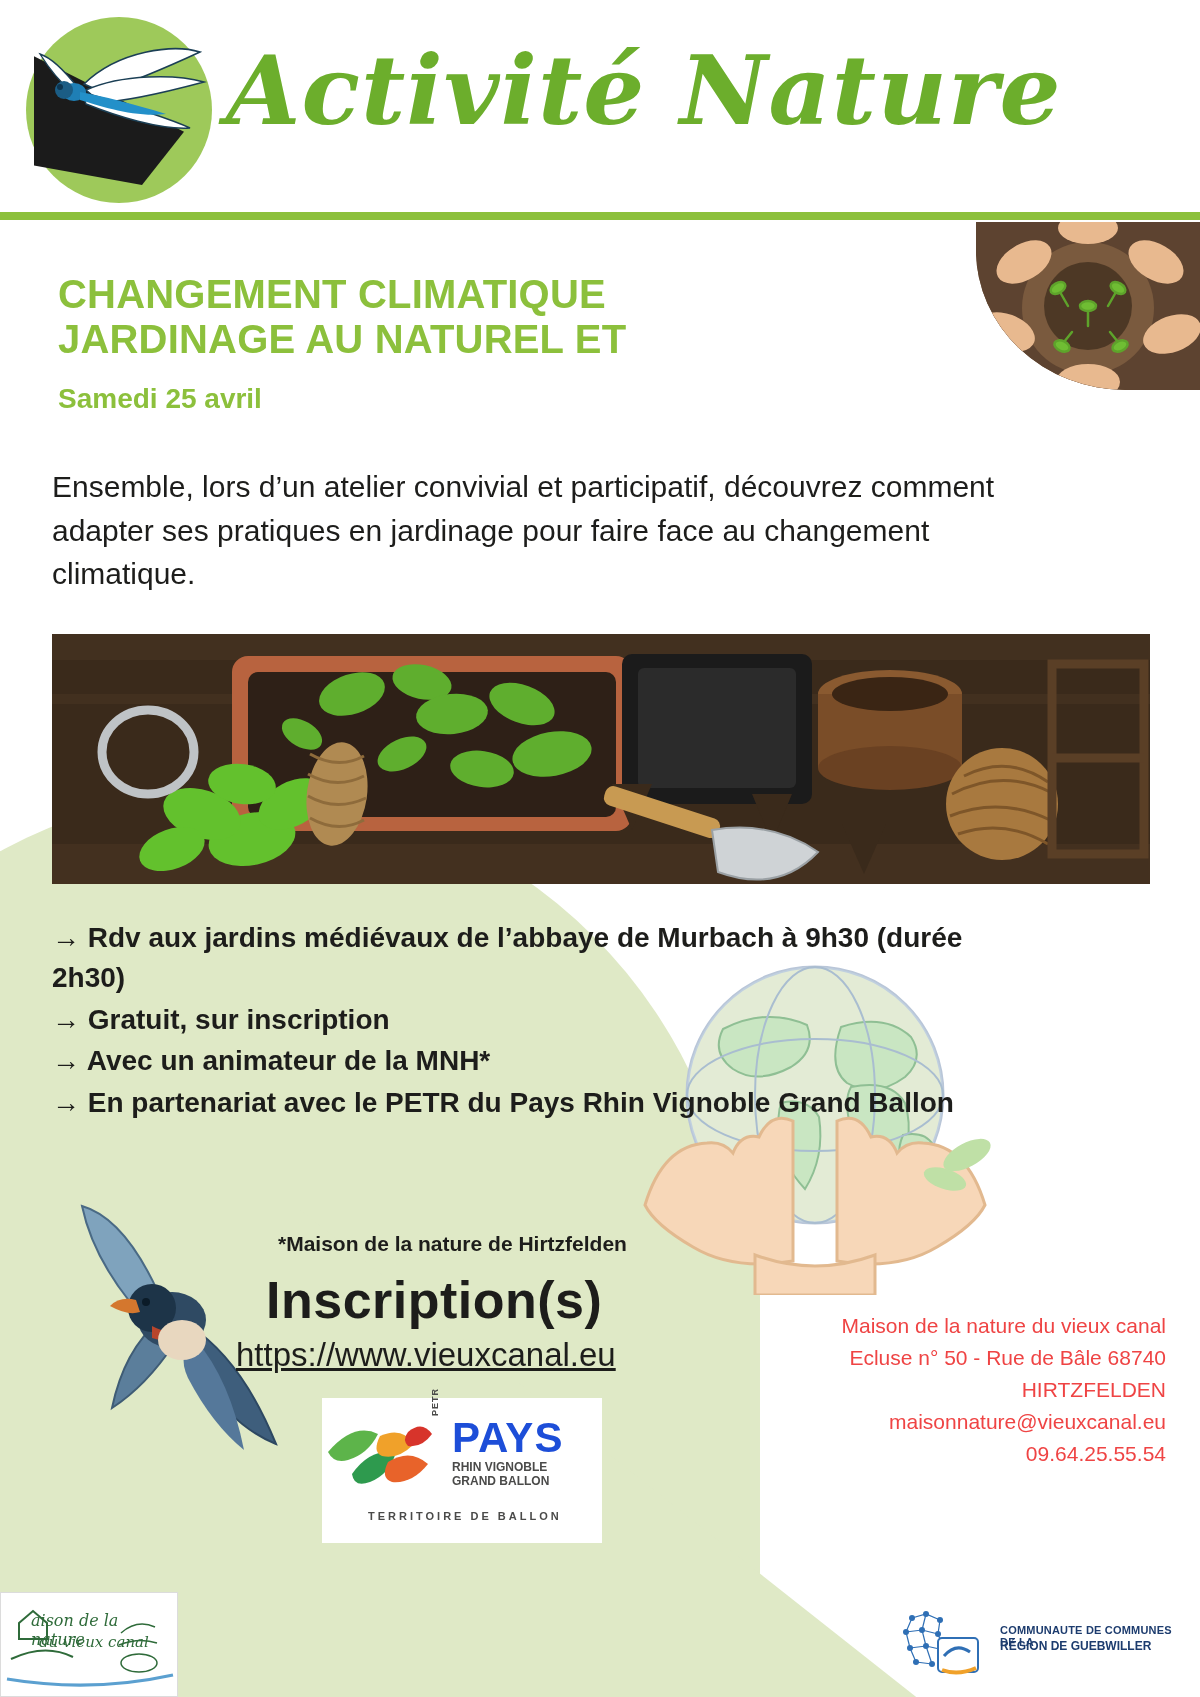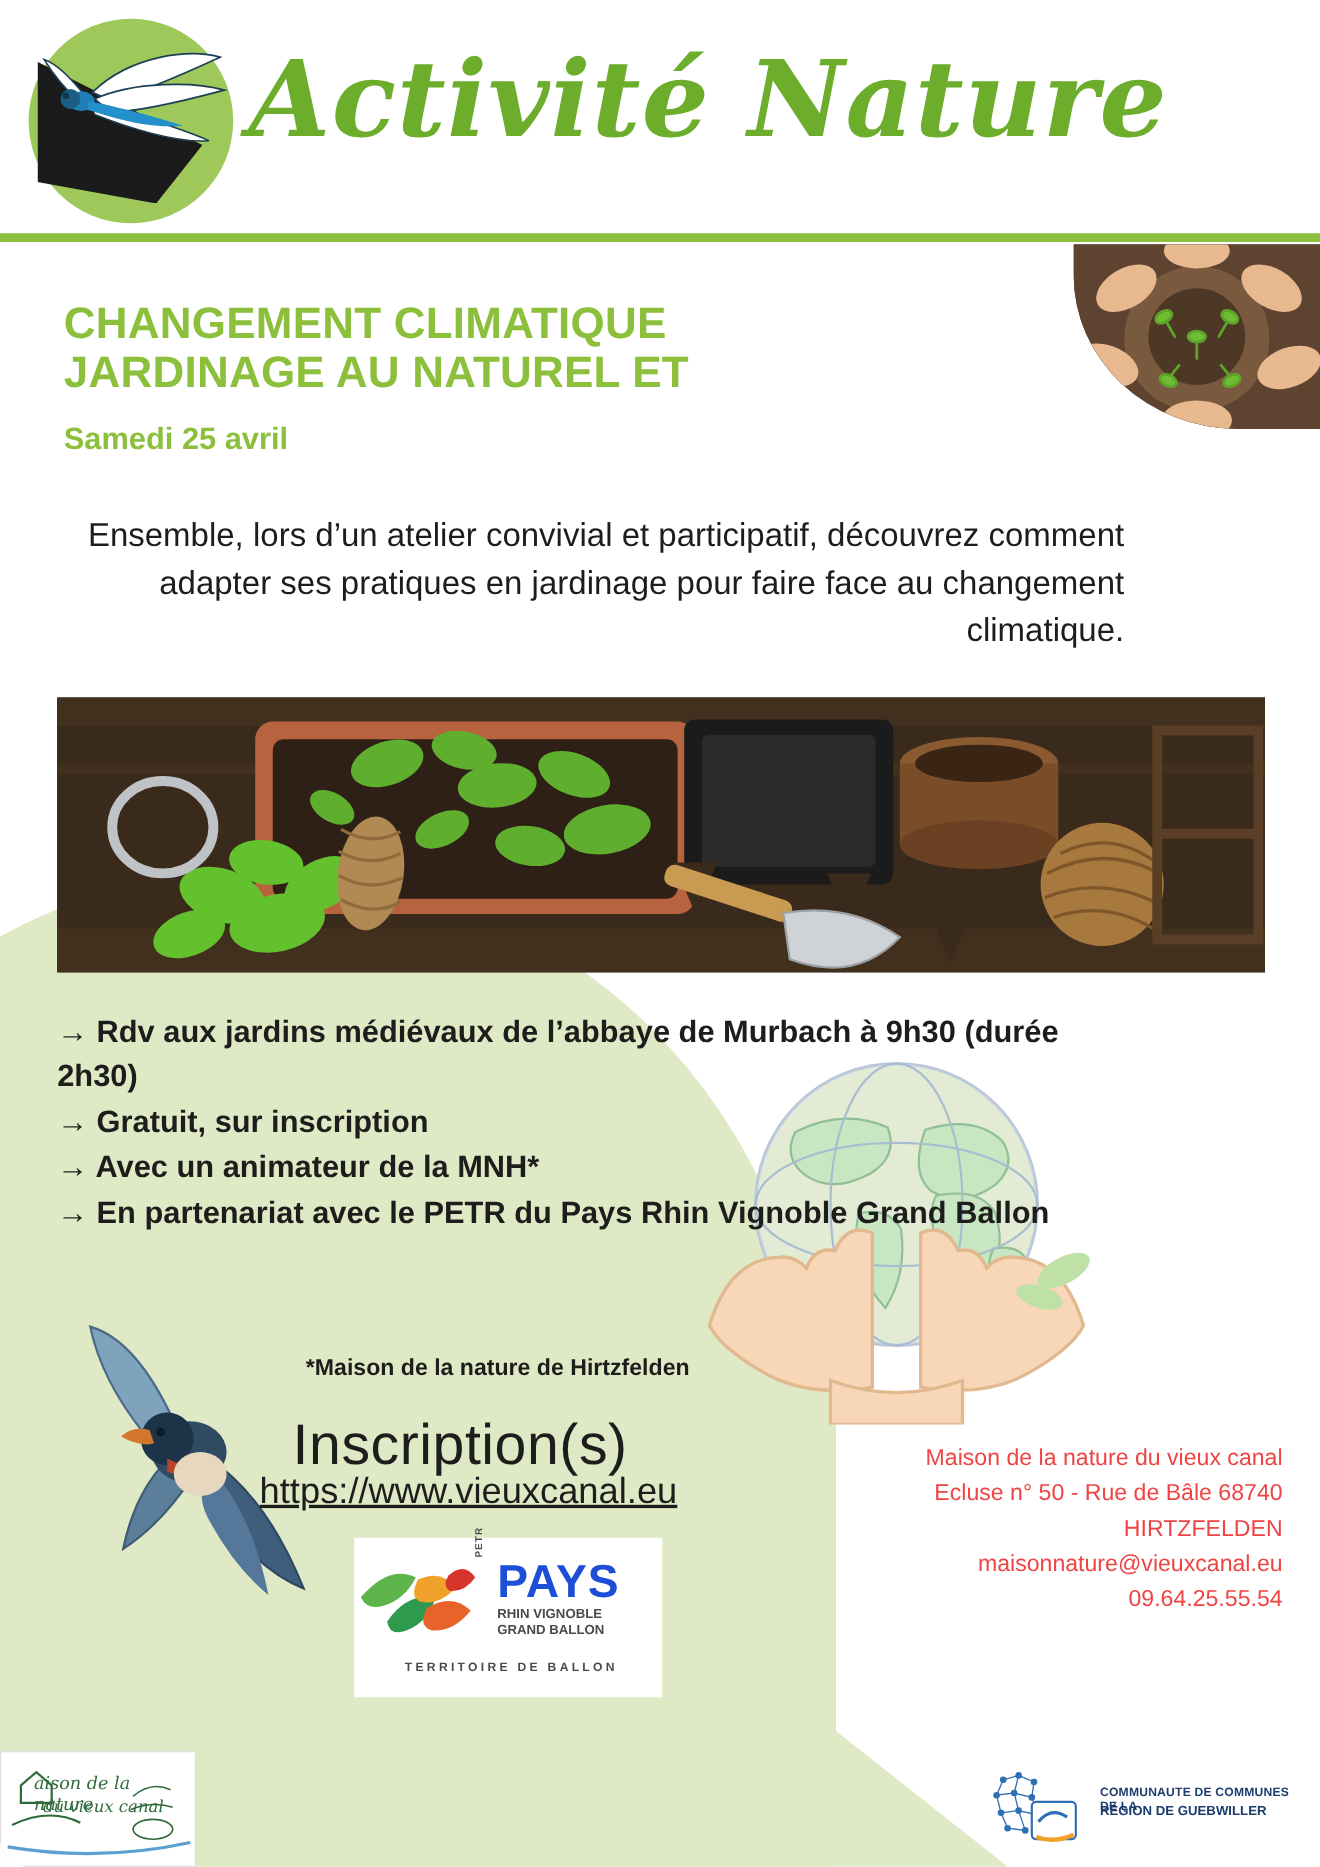--- a/index.html
+++ b/index.html
@@ -7,21 +7,20 @@
     width: 1200px; height: 1697px;
     font-family: "Liberation Sans", sans-serif;
     background: #ffffff;
     overflow: hidden;
   }
   .poster {
     position: relative;
     width: 1200px; height: 1697px;
     background: #ffffff;
     overflow: hidden;
-    border-radius: 26px;
   }
 
   
   .header {
     position: absolute;
     top: 0; left: 0;
     width: 1200px; height: 218px;
     background: #ffffff;
   }
   .logo-circle {
@@ -117,21 +116,20 @@
     font-weight: 700;
     color: #8cc03c;
   }
   .evt-desc {
     position: absolute;
     left: 52px; top: 465px;
     width: 970px;
     font-size: 30px;
     line-height: 1.45;
     color: #1d1d1b;
-    text-align: right;
   }
 
   
   .main-photo {
     position: absolute;
     left: 52px; top: 634px;
     width: 1098px; height: 250px;
     overflow: hidden;
     background: #2a1d12;
     z-index: 4;
@@ -165,24 +163,23 @@
     font-size: 21px;
     font-weight: 700;
     color: #1d1d1b;
     z-index: 6;
   }
   .inscription {
     position: absolute;
     left: 266px; top: 1270px;
     font-size: 52px;
     color: #1d1d1b;
-    font-weight: 400;
+    font-weight: 700;
     letter-spacing: 0.5px;
     z-index: 6;
-    margin-top: 14px;
   }
   .website {
     position: absolute;
     left: 236px; top: 1336px;
     font-size: 33px;
     color: #1d1d1b;
     z-index: 6;
     text-decoration: underline;
   }
 

